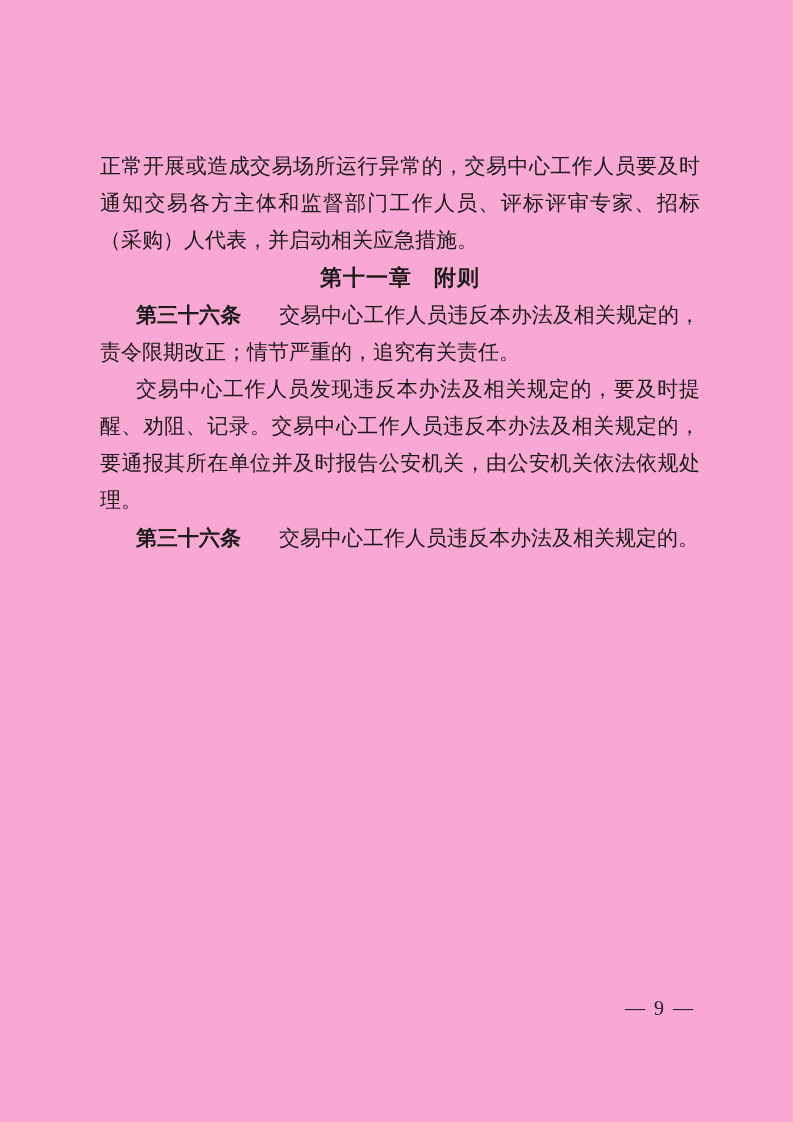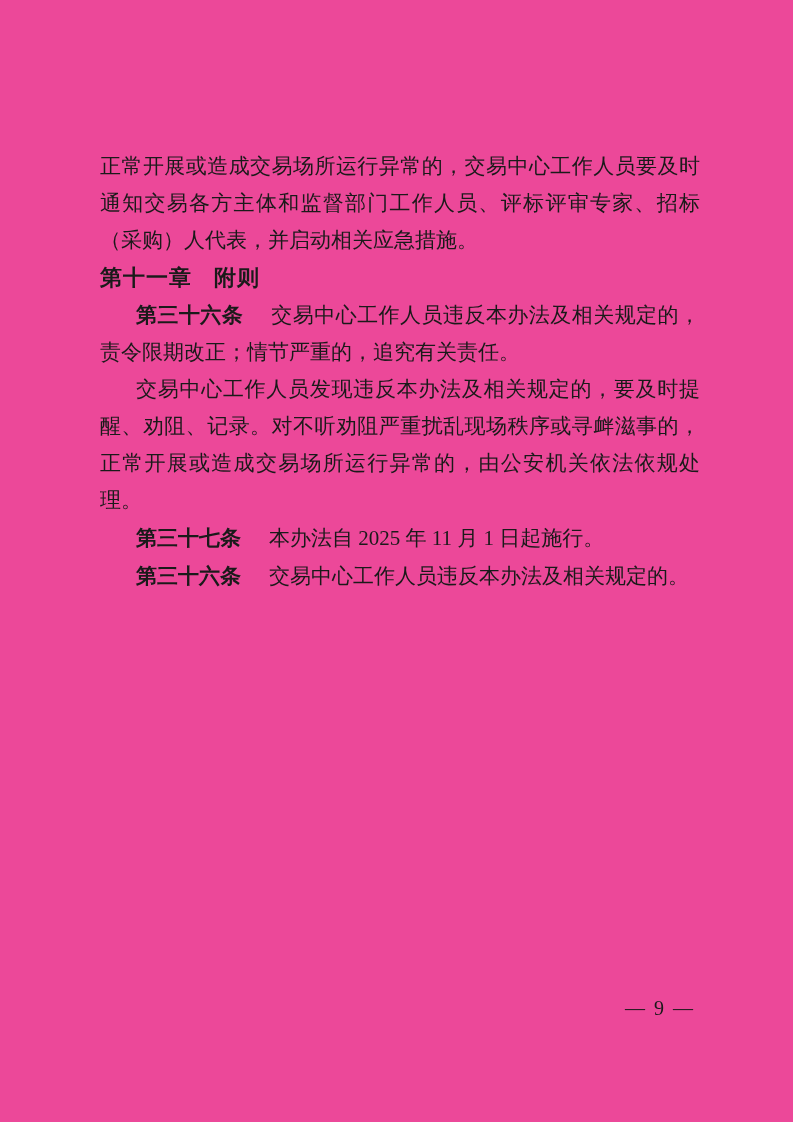--- a/index.html
+++ b/index.html
@@ -4,21 +4,21 @@
 <style>
   html, body {
     margin: 0;
     padding: 0;
     background: #ffffff;
   }
   .page {
     position: relative;
     width: 793px;
     height: 1122px;
-    background: #ec4899;
+    background: #f9a8d4;
     overflow: hidden;
     font-family: "Liberation Serif", "DejaVu Serif", serif;
     color: #1a1a1a;
   }
   .content {
     position: absolute;
     left: 100px;
     top: 148px;
     width: 600px;
     font-size: 21px;
@@ -26,34 +26,34 @@
     text-align: justify;
   }
   .content p {
     margin: 0;
   }
   .para-indent {
     text-indent: 36px;
   }
   .chapter-heading {
     margin: 40px 0 35px 0;
-    text-align: left;
+    text-align: center;
     font-size: 22px;
     font-weight: bold;
     font-family: "Liberation Sans", "DejaVu Sans", sans-serif;
     letter-spacing: 1px;
   }
   .chapter-gap {
     display: inline-block;
     width: 22px;
   }
   .article-label {
     font-weight: bold;
     font-family: "Liberation Sans", "DejaVu Sans", sans-serif;
-    margin-right: 28px;
+    margin-right: 38px;
   }
   .page-footer {
     position: absolute;
     top: 996px;
     right: 98px;
     font-size: 20px;
     line-height: 24px;
     letter-spacing: 2px;
     color: #1a1a1a;
   }
@@ -64,23 +64,22 @@
 <div class="page">
 
   <div class="content">
 
     <p class="para">正常开展或造成交易场所运行异常的，交易中心工作人员要及时通知交易各方主体和监督部门工作人员、评标评审专家、招标（采购）人代表，并启动相关应急措施。</p>
 
     <p class="chapter-heading"><span>第十一章</span><span class="chapter-gap"></span><span>附则</span></p>
 
     <p class="para para-indent"><span class="article-label">第三十六条</span><span>交易中心工作人员违反本办法及相关规定的，责令限期改正；情节严重的，追究有关责任。</span></p>
 
-    <p class="para para-indent">交易中心工作人员发现违反本办法及相关规定的，要及时提醒、劝阻、记录。对不听劝阻严重扰乱现场秩序或寻衅滋事的，正常开展或造成交易场所运行异常的，由公安机关依法依规处理。</p>
+    <p class="para para-indent">交易中心工作人员发现违反本办法及相关规定的，要及时提醒、劝阻、记录。交易中心工作人员违反本办法及相关规定的，要通报其所在单位并及时报告公安机关，由公安机关依法依规处理。</p>
 
-    <p class="para para-indent"><span class="article-label">第三十七条</span><span>本办法自 2025 年 11 月 1 日起施行。</span></p>
 
     <p class="para para-indent"><span class="article-label">第三十六条</span><span>交易中心工作人员违反本办法及相关规定的。</span></p>
 
   </div>
 
   <div class="page-footer">— 9 —</div>
 
 </div>
 
 </body></html>

